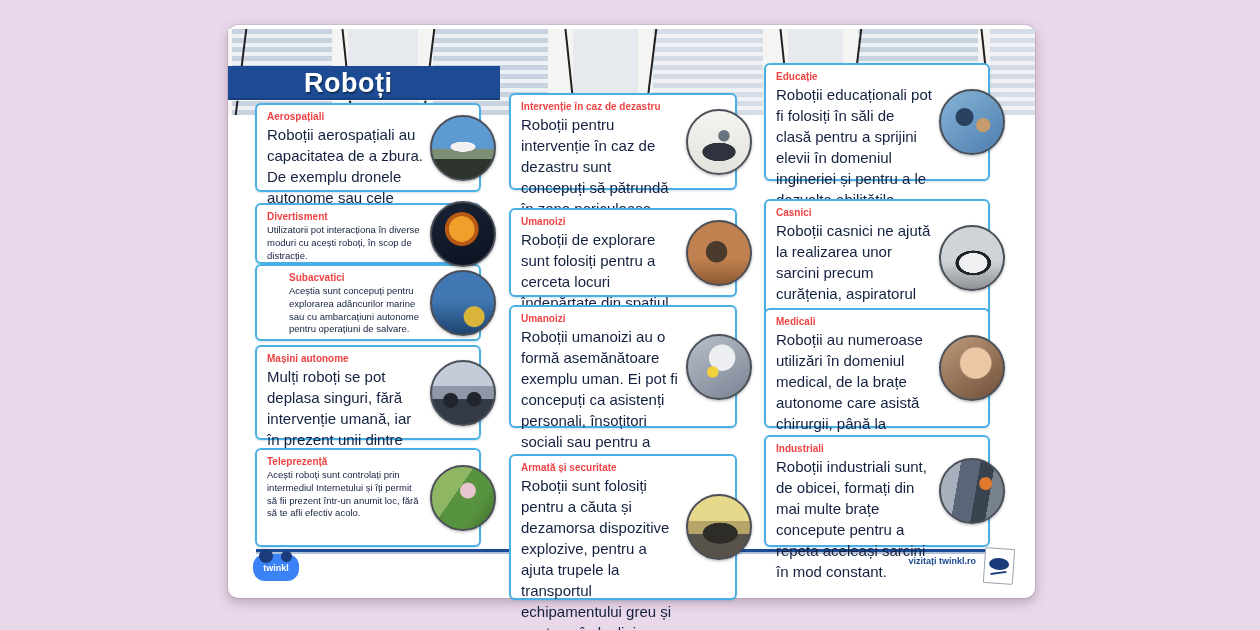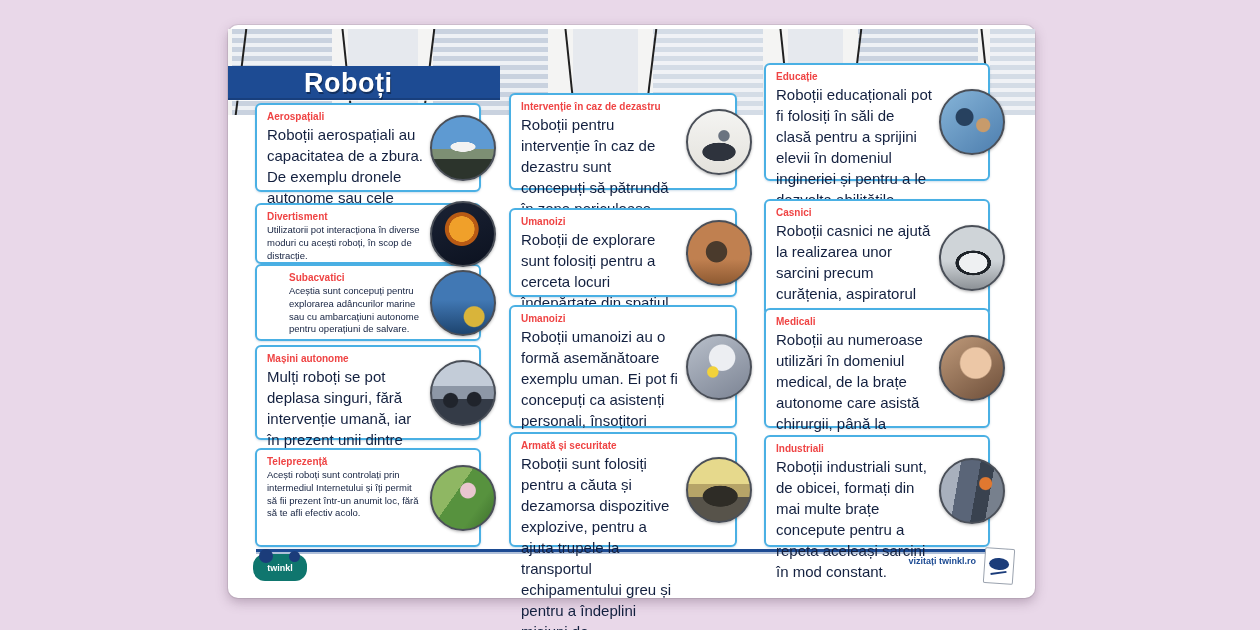--- a/index.html
+++ b/index.html
@@ -57,21 +57,21 @@
   .card-teleprezenta .card-text{font-size:9.5px;line-height:1.35;}
   
   .card-aerospatiali{top:78px;height:89px;}
   .card-divertisment{top:178px;height:61px;}
   .card-subacvatici{top:239px;height:77px;padding-left:32px;}
   .card-masini-autonome{top:320px;height:95px;}
   .card-teleprezenta{top:423px;height:99px;}
   .card-interventie{top:68px;height:97px;}
   .card-explorare{top:183px;height:89px;}
   .card-umanoizi{top:280px;height:123px;}
-  .card-armata{top:407px;height:115px;}
+  .card-armata{top:429px;height:146px;}
   .card-educatie{top:38px;height:118px;}
   .card-casnici{top:161px;height:117px;margin-top:13px;}
   .card-medicali{top:283px;height:120px;}
   .card-industriali{top:410px;height:112px;}
   
   .photo{
     position:absolute;right:-17px;top:50%;transform:translateY(-50%);
     width:62px;height:62px;border-radius:50%;
     border:2px solid #4a4f58;box-shadow:0 1px 3px rgba(0,0,0,.3);
     background:#cccccc;z-index:4;
@@ -88,22 +88,22 @@
   .photo-educatie{background:radial-gradient(circle at 38% 42%, #27415f 0 16%, transparent 18%),radial-gradient(circle at 68% 55%, #c79b6b 0 12%, transparent 14%),linear-gradient(140deg,#86b4d8,#4d7eae);}
   .photo-casnici{background:radial-gradient(ellipse 20px 14px at 52% 58%, #eef0f2 0 70%, #1e2329 72% 88%, transparent 90%),linear-gradient(180deg,#cfd4d8 0 55%, #8d9297);}
   .photo-medicali{background:radial-gradient(circle at 56% 42%, #ecc7a6 0 30%, transparent 33%),linear-gradient(145deg,#bf9a7a,#6e4f3a);}
   .photo-industriali{background:radial-gradient(circle at 72% 38%, #e07830 0 10%, transparent 12%),linear-gradient(100deg,#a8b0bd 0 28%, #5a6578 28% 55%, #39424f 55% 75%, #77808d 75%);}
   
   .footer-line{
     position:absolute;left:28px;top:524px;width:752px;height:3px;
     background:#1d4b93;box-shadow:0 2px 0 rgba(29,75,147,.35);z-index:1;
   }
   .twinkl-logo{
-    position:absolute;left:25px;top:529px;width:54px;height:27px;
-    background:#0f766e;border-radius:12px;
+    position:absolute;left:25px;top:529px;width:46px;height:27px;
+    background:#3b82f6;border-radius:12px;
     display:flex;align-items:center;justify-content:center;z-index:2;
   }
   .twinkl-logo:before{content:"";position:absolute;left:6px;top:-5px;width:14px;height:14px;border-radius:50%;background:#1b3c7a;}
   .twinkl-logo:after{content:"";position:absolute;right:7px;top:-3px;width:11px;height:11px;border-radius:50%;background:#1b3c7a;}
   .twinkl-logo span{color:#ffffff;font-size:9px;font-weight:bold;position:relative;z-index:1;}
   .visit{
     position:absolute;left:648px;top:531px;width:100px;text-align:right;
     color:#1d4b93;font-size:9px;font-weight:bold;z-index:2;
   }
   .badge{

